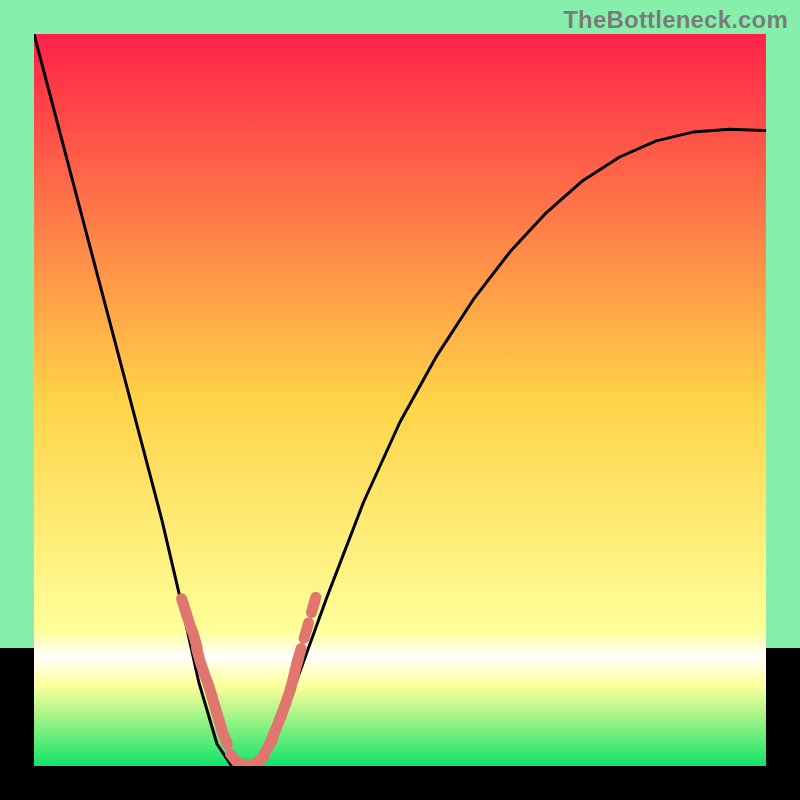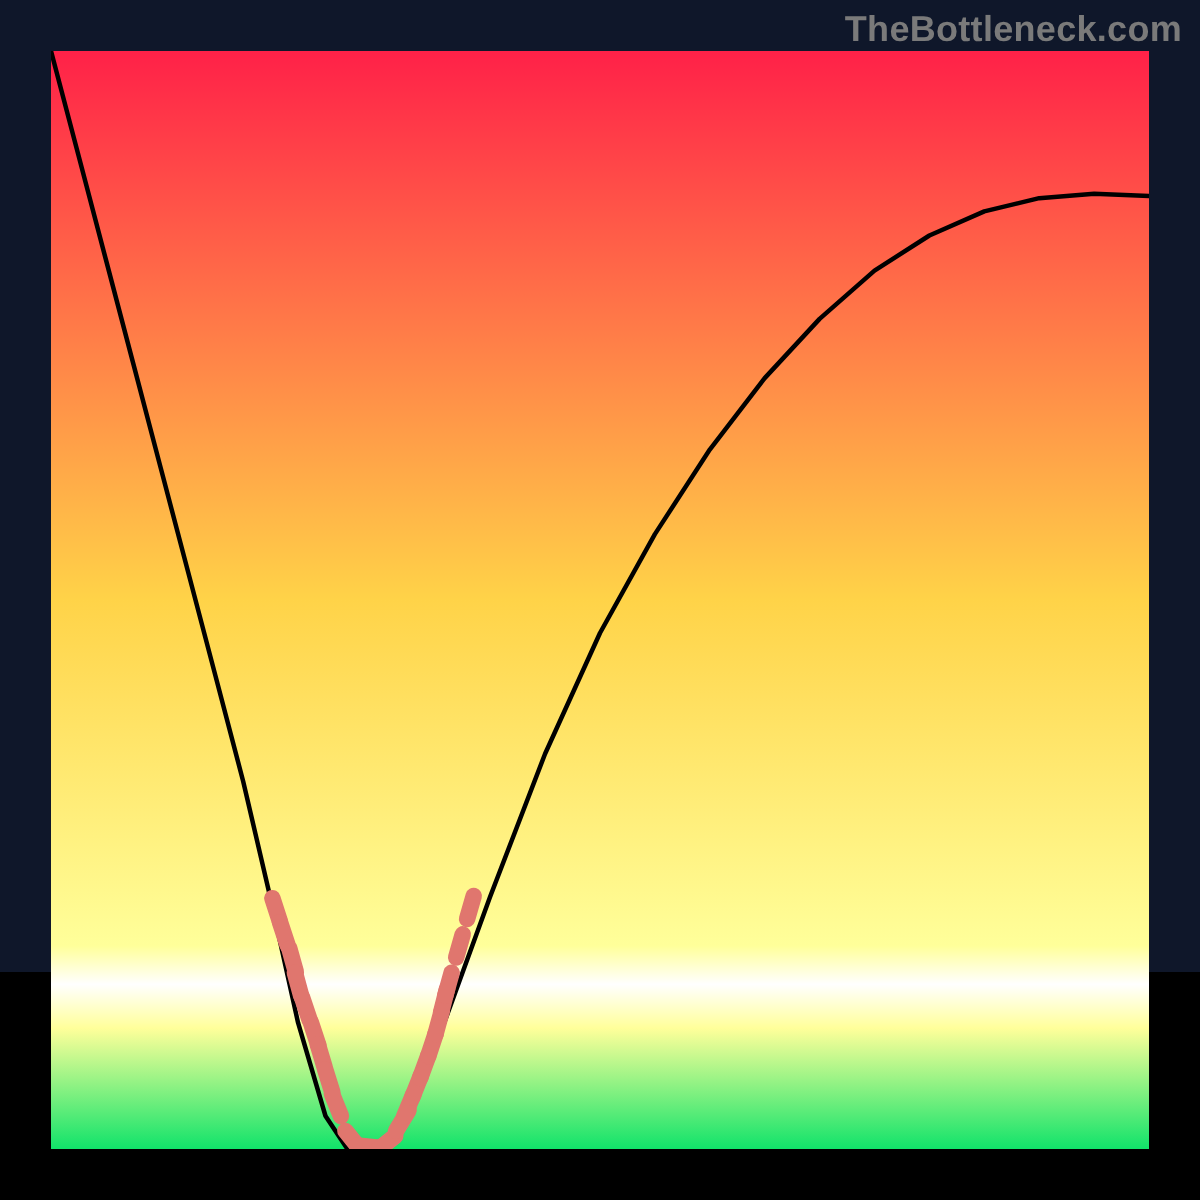--- a/index.html
+++ b/index.html
@@ -9,21 +9,21 @@
     height: 800px;
     background: #000;
     overflow: hidden;
   }
   .frame {
     position: absolute;
     left: 0;
     top: 0;
     width: 800px;
     height: 648px;
-    background: #0f172a;
+    background: #86efac;
   }
   .plot {
     position: absolute;
     left: 34px;
     top: 34px;
     width: 732px;
     height: 732px;
   }
   .watermark {
     position: absolute;

